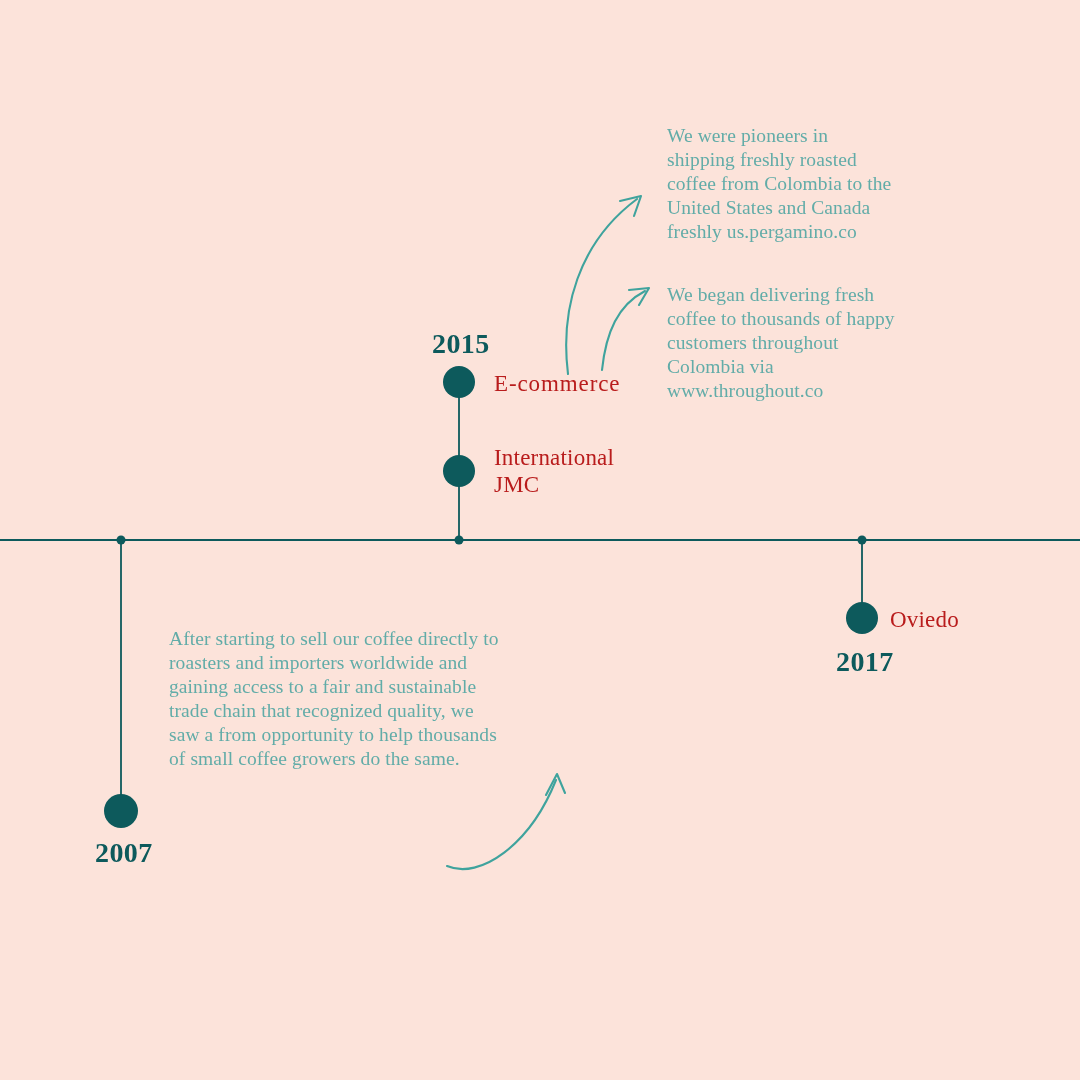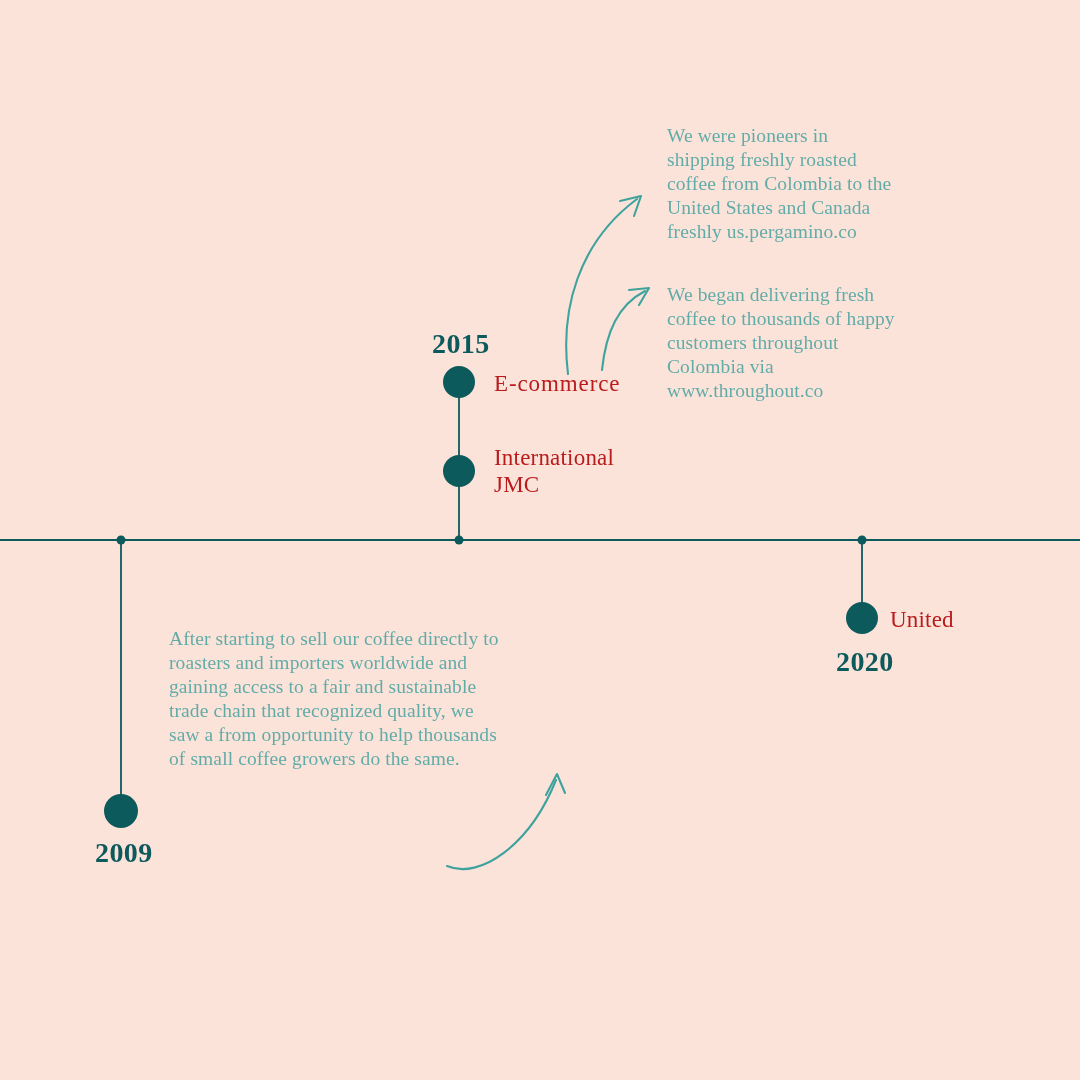--- a/index.html
+++ b/index.html
@@ -126,27 +126,27 @@
 
   <div class="abs milestone-label" style="left:494px; top:444px;">International
 JMC</div>
 
   <div class="abs annotation" style="left:667px; top:283px; width:310px;">We began delivering fresh
 coffee to thousands of happy
 customers throughout
 Colombia via
 www.throughout.co</div>
 
-  <div class="abs milestone-label" style="left:890px; top:606px;">United</div>
+  <div class="abs milestone-label" style="left:890px; top:606px;">Oviedo</div>
 
-  <div class="abs year-label" style="left:836px; top:648px;">2020</div>
+  <div class="abs year-label" style="left:836px; top:648px;">2017</div>
 
   <div class="abs annotation" style="left:169px; top:627px; width:430px;">After starting to sell our coffee directly to
 roasters and importers worldwide and
 gaining access to a fair and sustainable
 trade chain that recognized quality, we
 saw a from opportunity to help thousands
 of small coffee growers do the same.</div>
 
-  <div class="abs year-label" style="left:95px; top:839px;">2009</div>
+  <div class="abs year-label" style="left:95px; top:839px;">2007</div>
 
 
 </div>
 
 </body></html>

